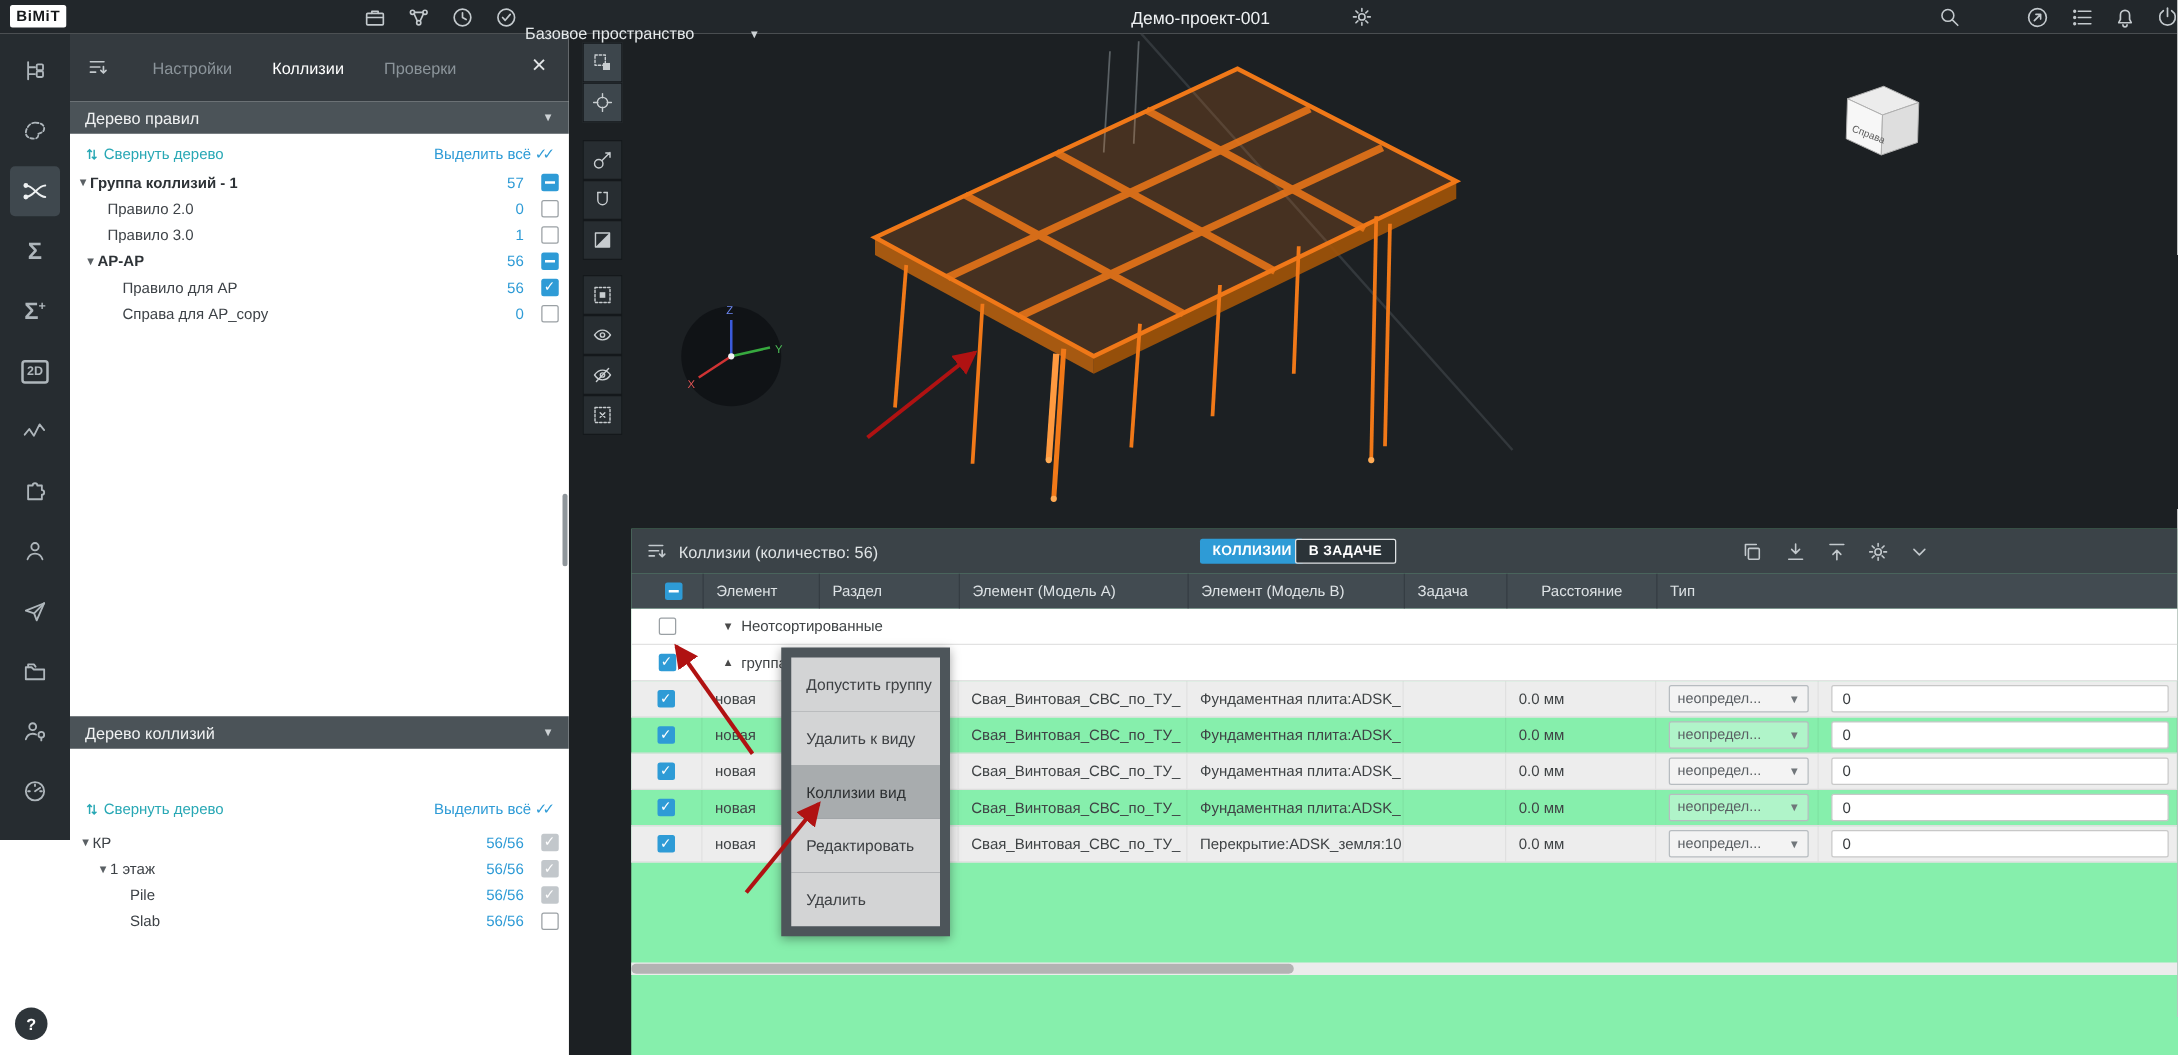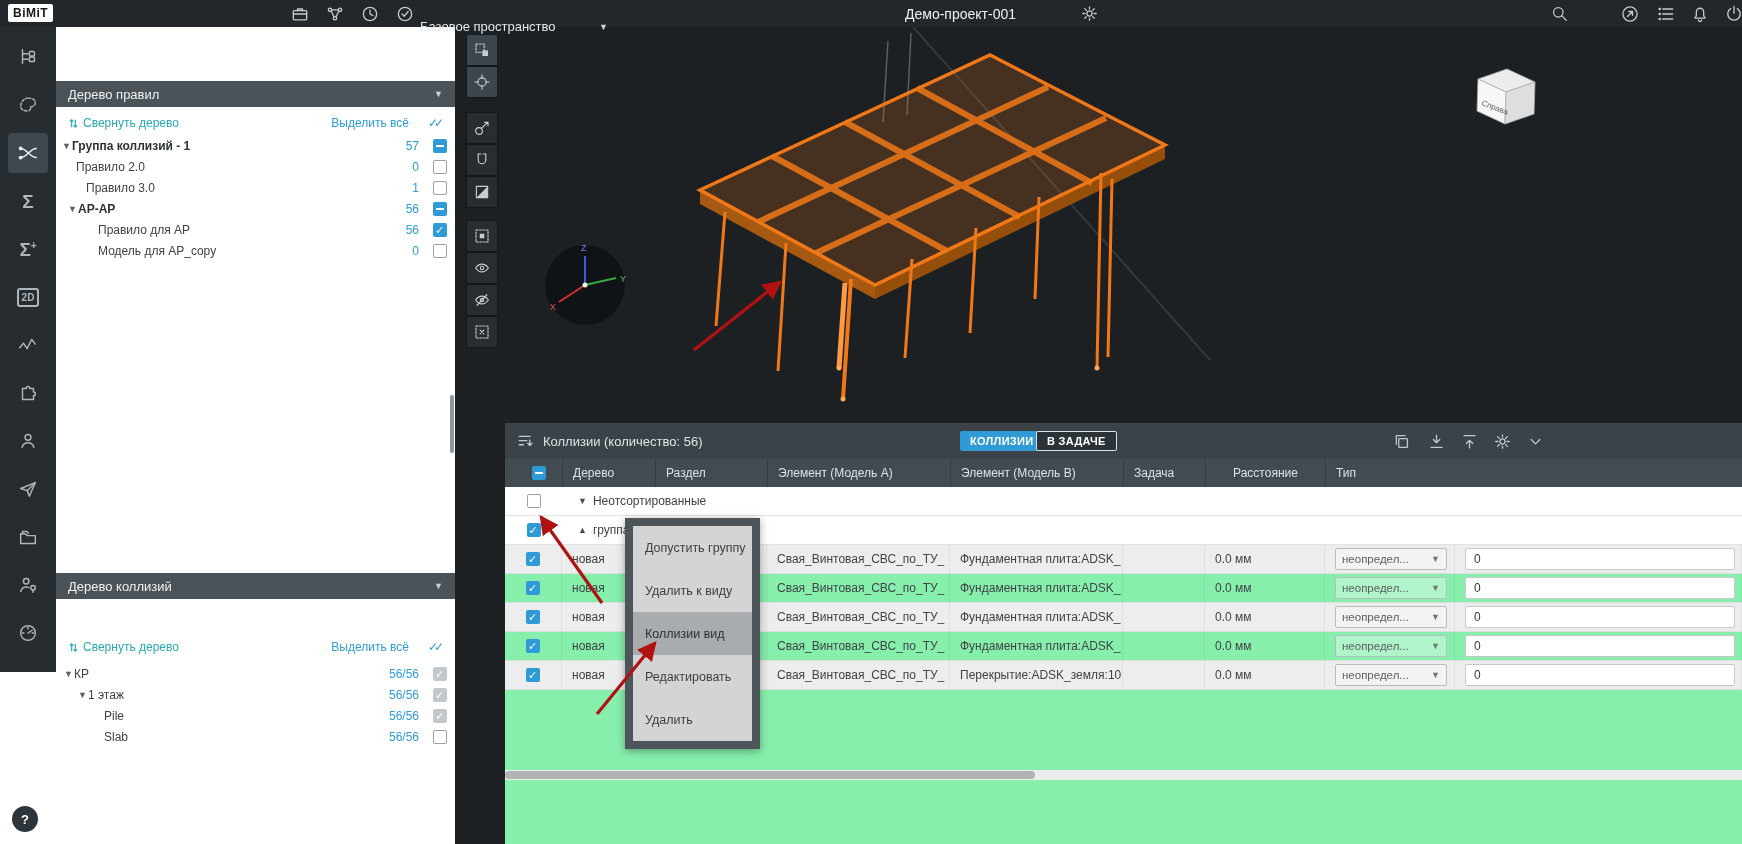--- a/index.html
+++ b/index.html
@@ -52,21 +52,21 @@
   .panel-tabs .ico{width:22px;height:22px;margin-left:12px;}
   .ptab{font-size:13px;color:#8b949a;margin-left:32px;cursor:pointer;}
   .ptab.active{color:#fff;}
   .pclose{position:absolute;right:18px;top:15px;color:#e3e6e8;font-size:20px;line-height:20px;cursor:pointer;}
   .section-bar{position:absolute;left:0;width:100%;height:26px;background:#4b5358;color:#f0f2f3;
                font-size:13px;display:flex;align-items:center;justify-content:space-between;
                padding:0 12px;box-sizing:border-box;cursor:pointer;}
   .links-row{position:absolute;left:0;width:100%;height:20px;display:flex;align-items:center;
              justify-content:space-between;padding:0 12px;box-sizing:border-box;}
   .link-teal{color:#29a8b5;font-size:12px;display:flex;align-items:center;gap:4px;cursor:pointer;}
-  .link-blue{color:#2e9bd6;font-size:12px;display:flex;align-items:flex-end;gap:19px;cursor:pointer;}
+  .link-blue{color:#2e9bd6;font-size:12px;display:flex;align-items:flex-end;gap:3px;cursor:pointer;}
   .dblcheck{letter-spacing:-4px;margin-right:3px;font-size:12px;}
   .tree-row{position:absolute;left:0;width:100%;height:21px;display:flex;align-items:center;
             box-sizing:border-box;padding-right:8px;}
   .tr-caret{font-size:9px;color:#5a6064;width:10px;flex:0 0 auto;cursor:pointer;}
   .tr-label{white-space:nowrap;overflow:hidden;}
   .tr-label.bold{font-weight:bold;color:#2d3236;}
   .tr-count{margin-left:auto;color:#2e9bd6;margin-right:14px;}
   .cb{width:14px;height:14px;border-radius:2px;box-sizing:border-box;position:relative;
       display:inline-block;flex:0 0 auto;cursor:pointer;}
   .cb.unchecked{background:#fff;border:1.5px solid #9aa0a4;}
@@ -403,20 +403,32 @@
       </div>
     <div class="vtool" style="top:289px">
       <svg viewBox="0 0 24 24" width="18" height="18">
           <rect x="4" y="4" width="16" height="16" stroke-dasharray="2.5 2"></rect>
           <path d="M9.5 9.5l5 5m0-5l-5 5"></path>
         </svg>
       </div>
   </section>
 
   <aside class="panel">
+    <div class="panel-tabs">
+      <span class="ico">
+        <svg viewBox="0 0 24 24" width="20" height="20">
+            <path d="M4 6.5h13M4 11.5h9M4 16.5h5"></path>
+            <path d="M16.5 11v6M14 14.8l2.5 2.5 2.5-2.5"></path>
+          </svg>
+        </span>
+      <span class="ptab">Настройки</span>
+      <span class="ptab active">Коллизии</span>
+      <span class="ptab">Проверки</span>
+      <span class="pclose">×</span>
+    </div>
 
     <div class="section-bar" style="top:54px">
       <span>Дерево правил</span>
       <span class="caret-dn">▼</span>
     </div>
     <div class="links-row" style="top:86px">
       <span class="link-teal">
         <svg viewBox="0 0 12 12" width="11" height="11" style="stroke:#29a8b5;fill:none;stroke-width:1.3">
             <path d="M4 10V2M2 4l2-2 2 2"></path>
             <path d="M8 2v8M6 8l2 2 2-2"></path>
@@ -428,21 +440,21 @@
         <span class="dblcheck">✓✓</span>
         </span>
     </div>
 
     <div class="tree-row" style="top:108px;padding-left:6px">
       <span class="tr-caret">▼</span>
       <span class="tr-label bold">Группа коллизий - 1</span>
       <span class="tr-count">57</span>
       <span class="cb indeterminate"></span>
     </div>
-    <div class="tree-row" style="top:129px;padding-left:20px">
+    <div class="tree-row" style="top:129px;padding-left:30px">
       <span class="tr-label">Правило 2.0</span>
       <span class="tr-count">0</span>
       <span class="cb unchecked"></span>
     </div>
     <div class="tree-row" style="top:150px;padding-left:30px">
       <span class="tr-label">Правило 3.0</span>
       <span class="tr-count">1</span>
       <span class="cb unchecked"></span>
     </div>
     <div class="tree-row" style="top:171px;padding-left:12px">
@@ -450,21 +462,21 @@
       <span class="tr-label bold">АР-АР</span>
       <span class="tr-count">56</span>
       <span class="cb indeterminate"></span>
     </div>
     <div class="tree-row" style="top:192px;padding-left:42px">
       <span class="tr-label">Правило для АР</span>
       <span class="tr-count">56</span>
       <span class="cb checked"></span>
     </div>
     <div class="tree-row" style="top:213px;padding-left:42px">
-      <span class="tr-label">Модель для АР_copy</span>
+      <span class="tr-label">Справа для АР_copy</span>
       <span class="tr-count">0</span>
       <span class="cb unchecked"></span>
     </div>
 
     <div class="pscroll"></div>
 
     <div class="section-bar" style="top:546px">
       <span>Дерево коллизий</span>
       <span class="caret-dn">▼</span>
     </div>
@@ -549,21 +561,21 @@
           </span>
       </span>
     </div>
 
     <div class="thead">
       <div class="th c0 cbcell">
           <span class="cb" style="background:#2e9bd6">
             <span style="position:absolute;left:3px;top:6px;width:8px;height:2px;background:#fff"></span>
           </span>
         </div>
-      <div class="th c1">Дерево</div>
+      <div class="th c1">Элемент</div>
       <div class="th c2">Раздел</div>
       <div class="th c3">Элемент (Модель А)</div>
       <div class="th c4">Элемент (Модель B)</div>
       <div class="th c5">Задача</div>
       <div class="th c6 center">Расстояние</div>
       <div class="th c7">Тип</div>
     </div>
 
     <div class="grow" style="top:64px">
       <div class="c0 cbcell">

